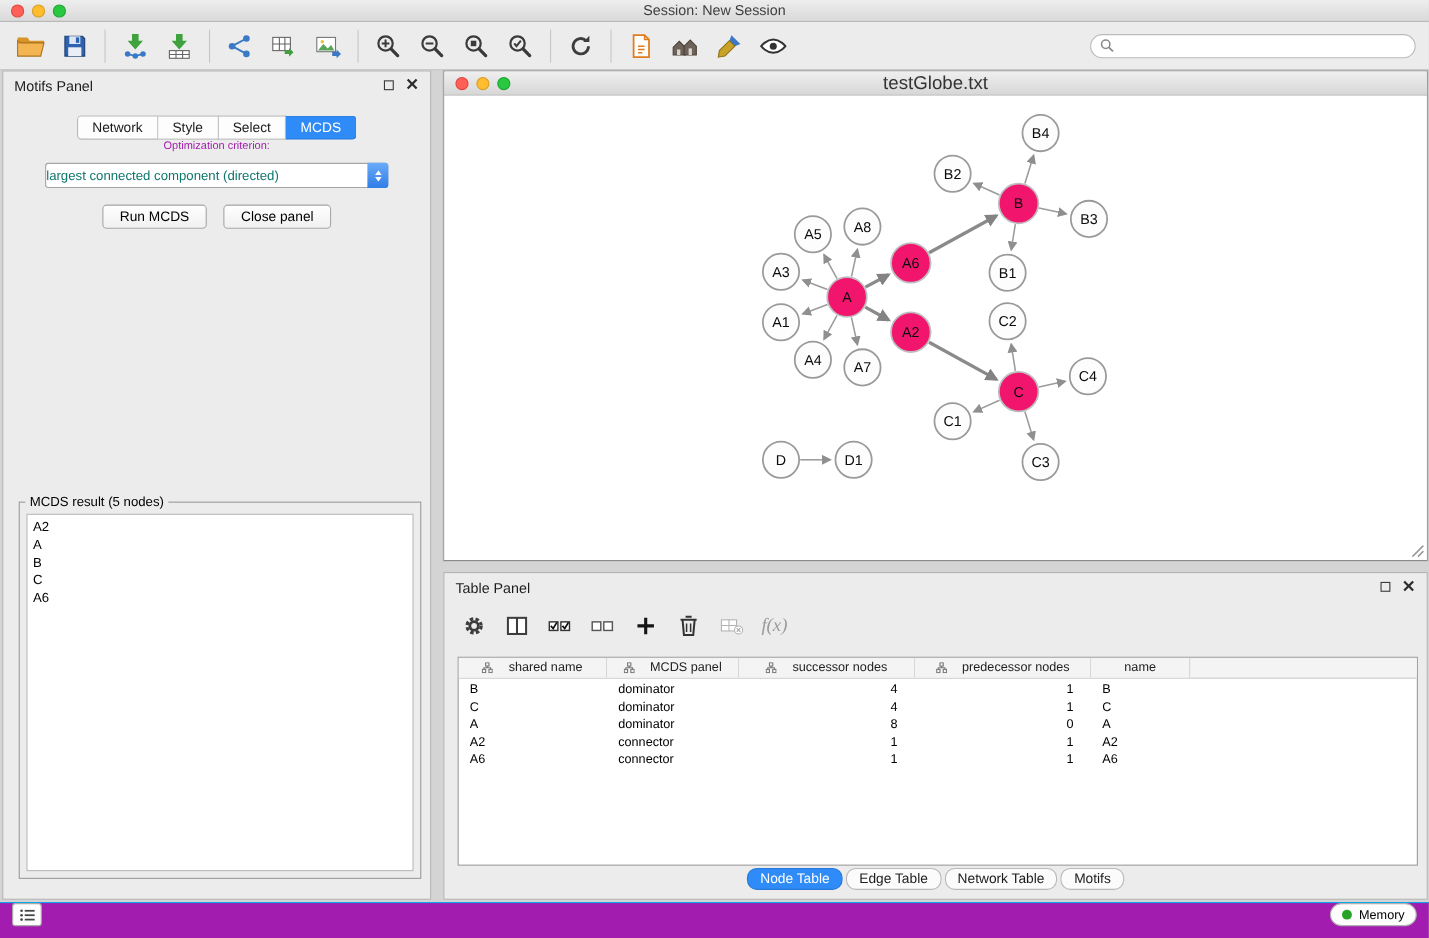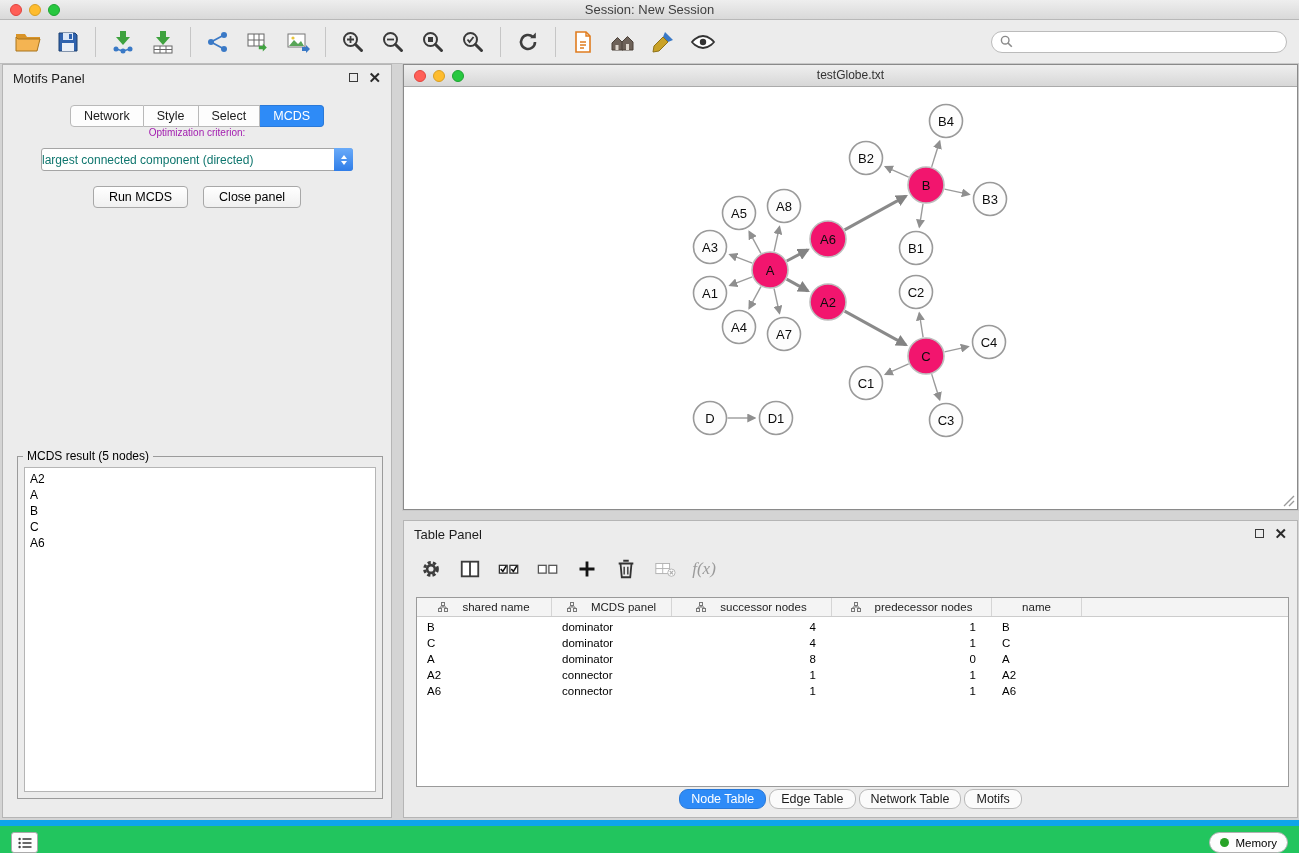--- a/index.html
+++ b/index.html
@@ -54,21 +54,21 @@
   .groupbox{position:absolute;left:14px;right:8px;top:391px;bottom:18px;border:1px solid #9b9b9b}
   .groupbox-title{position:absolute;top:-8px;left:5px;background:#ececec;padding:0 4px;font-size:12px;color:#000}
   .result-list{position:absolute;left:6px;right:6px;top:10px;bottom:6px;background:#fff;
     border:1px solid #b5b5b5;overflow:auto;padding:3px 5px}
   .ritem{font-size:12px;line-height:16px;color:#000}
 
   
   .network-window{position:absolute;left:403px;top:64px;width:895px;height:446px;background:#fff;
     border:1px solid #8a8a8a;box-shadow:0 0 0 1px #c9c9c9}
   .nw-titlebar{height:22px;background:linear-gradient(#efefef,#d7d7d7);border-bottom:1px solid #aaa;position:relative}
-  .nw-title{text-align:center;font-size:12px;color:#333;line-height:21px}
+  .nw-title{text-align:center;font-size:17px;color:#333;line-height:21px}
   .nw-lights{position:absolute;left:10px;top:5px;display:flex;gap:7px}
   .nw-lights .light{width:12px;height:12px}
   .nw-canvas{position:absolute;left:0;top:22px;right:0;bottom:0;background:#fff}
   #net-svg{width:100%;height:100%;display:block}
   .node{fill:#fdfdfd;stroke:#9a9a9a;stroke-width:1.6}
   .node.sel{fill:var(--pink);stroke:#bdbdbd}
   .nlabel{font-size:13px;fill:#0c0c0c;text-anchor:middle;font-family:"Liberation Sans",sans-serif}
   .edge{stroke:#9b9b9b;stroke-width:1.4}
   .edge.thick{stroke:#8a8a8a;stroke-width:3}
   .resize-grip{position:absolute;right:2px;bottom:2px}
@@ -87,22 +87,22 @@
   .c0{width:135px}.c1{width:120px}.c2{width:160px}.c3{width:160px}.c4{width:90px}
   .tbody{padding-top:2px}
   .trow{display:flex;height:16px;align-items:center}
   .tcell{font-size:11.5px;color:#000;padding-left:10px;overflow:hidden;white-space:nowrap}
   .tcell.c2,.tcell.c3{text-align:right;padding-right:16px;padding-left:0}
   .tp-tabs{position:absolute;left:0;right:0;bottom:8px;display:flex;justify-content:center;gap:3px}
   .tp-tab{font-size:12.5px;padding:2px 11px;background:#fbfbfb;border:1px solid #b9b9b9;border-radius:9px;color:#1c1c1c}
   .tp-tab.active{background:var(--accent);color:#fff;border-color:#2a79d8}
 
   
-  .statusbar{position:absolute;left:0;bottom:0;width:100%;height:33px;background:#22c55e;
-    border-top:6px solid #0ea5e9;display:flex;align-items:flex-end;padding:0 11px}
+  .statusbar{position:absolute;left:0;bottom:0;width:100%;height:33px;background:#a21caf;
+    border-top:1px solid #0ea5e9;display:flex;align-items:flex-start;padding:0 11px}
   .sb-list-btn{width:27px;height:21px;border:1px solid #aaa;border-radius:3px;
     background:#fdfdfd;display:flex;align-items:center;justify-content:center}
   .memory-btn{margin-left:auto;height:21px;border:1px solid #b0b0b0;border-radius:11px;
     background:#fdfdfd;display:flex;align-items:center;gap:6px;padding:0 10px;font-size:11.5px;color:#000}
   .mem-dot{width:9px;height:9px;border-radius:50%;background:var(--green)}
 </style>
 </head>
 <body>
 
 <div class="app" style="--pink: #F2156E; --accent: #2E8BF7; --green: #27A327;">

